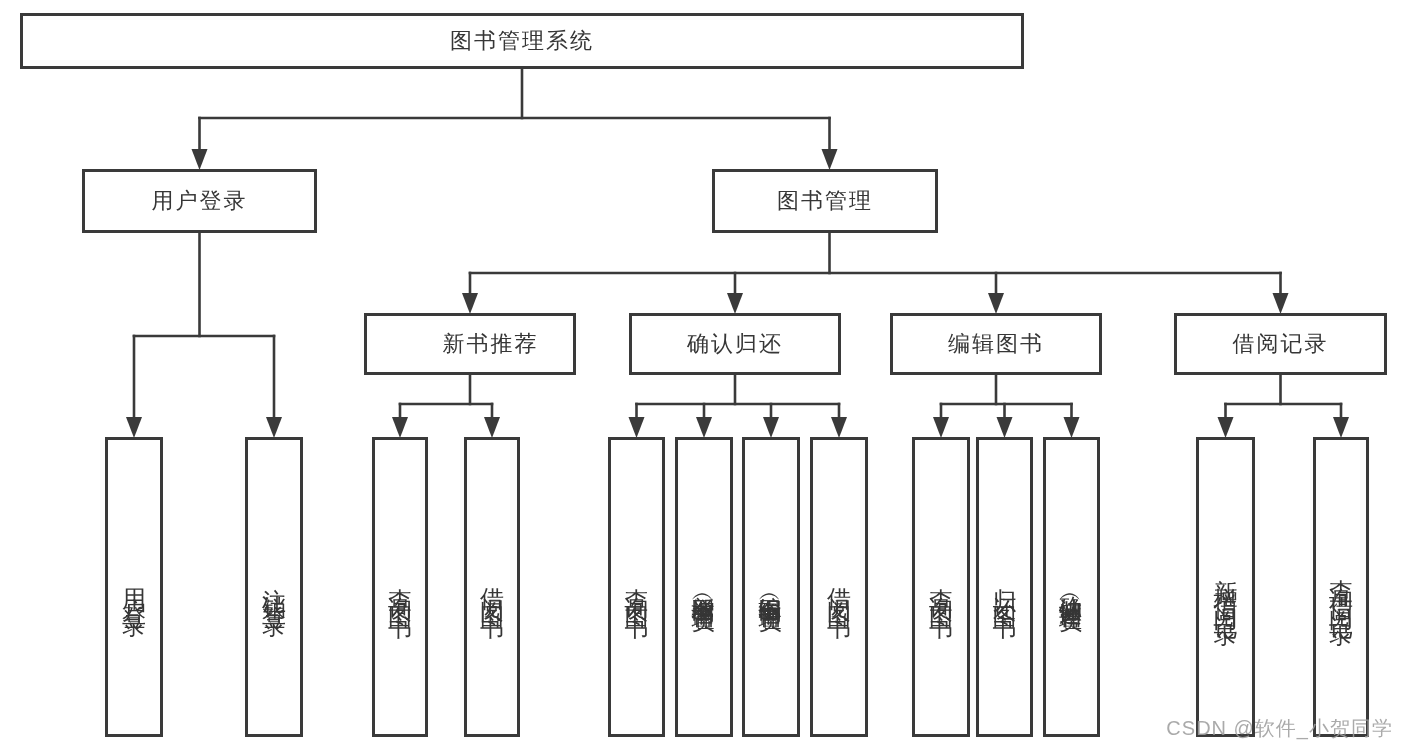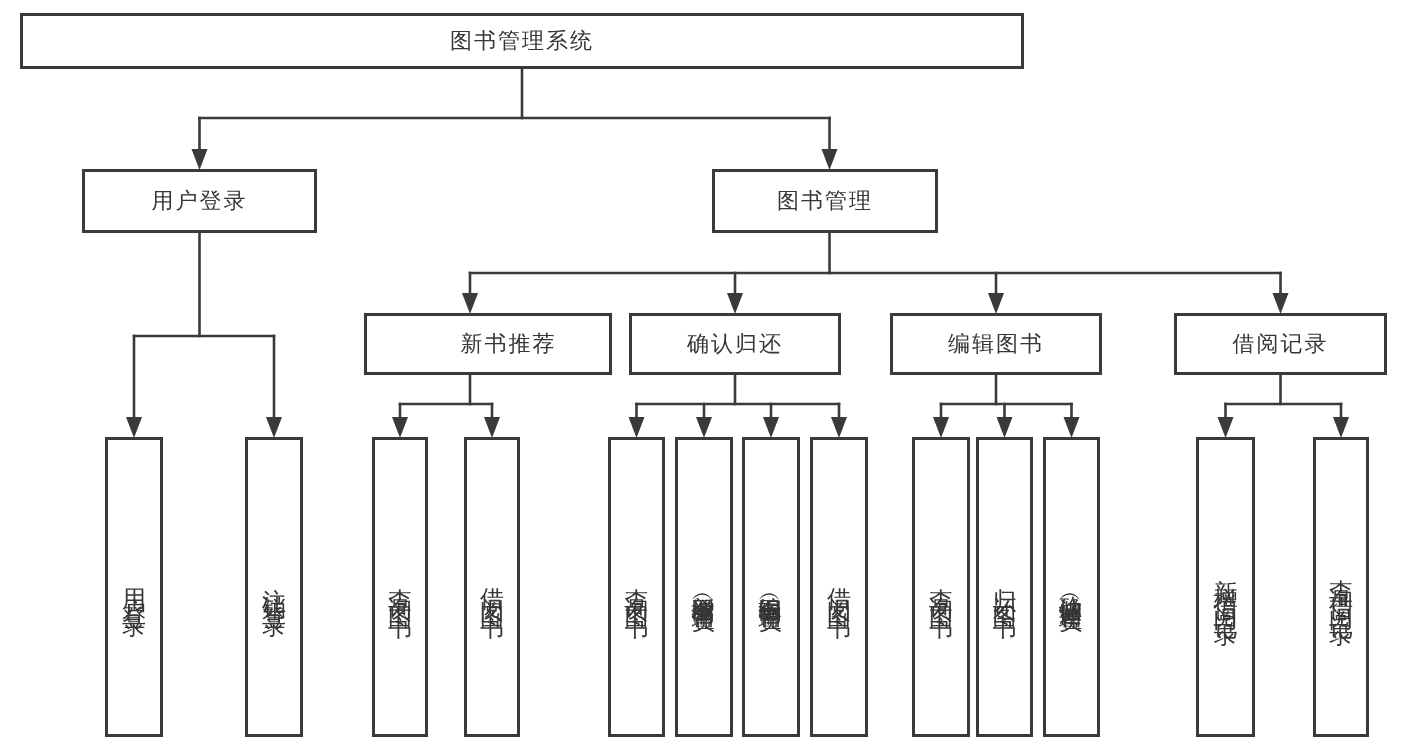--- a/index.html
+++ b/index.html
@@ -109,29 +109,30 @@
       <polygon points="1217.5,417 1233.5,417 1225.5,438" fill="#3a3a3a"></polygon>
       <line x1="1341" y1="404" x2="1341" y2="418" stroke="#3a3a3a" stroke-width="2.6" stroke-linecap="square"></line>
       <polygon points="1333,417 1349,417 1341,438" fill="#3a3a3a"></polygon>
     </svg>
   <div id="nodes">
       <div class="node" style="left: 20px; top: 13px; width: 1004px; height: 56px;">图书管理系统</div>
       <div class="node" style="left: 82px; top: 169px; width: 235px; height: 64px;">用户登录</div>
       <div class="node" style="left: 712px; top: 169px; width: 226px; height: 64px;">图书管理</div>
       <div class="node v" style="left: 105px; top: 437px; width: 58px; height: 300px;">用户登录</div>
       <div class="node v" style="left: 245px; top: 437px; width: 58px; height: 300px;">注销登录</div>
-      <div class="node" style="left: 364px; top: 313px; width: 248px; height: 62px; padding-left: 41px;">新书推荐</div>
+      <div class="node" style="left: 364px; top: 313px; width: 212px; height: 62px; padding-left: 41px;">新书推荐</div>
       <div class="node" style="left: 629px; top: 313px; width: 212px; height: 62px;">确认归还</div>
       <div class="node" style="left: 890px; top: 313px; width: 212px; height: 62px;">编辑图书</div>
       <div class="node" style="left: 1174px; top: 313px; width: 213px; height: 62px;">借阅记录</div>
       <div class="node v" style="left: 372px; top: 437px; width: 56px; height: 300px;">查询图书</div>
       <div class="node v" style="left: 464px; top: 437px; width: 56px; height: 300px;">借阅图书</div>
       <div class="node v" style="left: 608px; top: 437px; width: 57px; height: 300px;">查询图书</div>
       <div class="node v long" style="left: 675px; top: 437px; width: 58px; height: 300px;">新增图书（管理员）</div>
       <div class="node v long" style="left: 742px; top: 437px; width: 58px; height: 300px;">编辑图书（管理员）</div>
       <div class="node v" style="left: 810px; top: 437px; width: 58px; height: 300px;">借阅图书</div>
       <div class="node v" style="left: 912px; top: 437px; width: 58px; height: 300px;">查询图书</div>
       <div class="node v" style="left: 976px; top: 437px; width: 57px; height: 300px;">归还图书</div>
       <div class="node v long" style="left: 1043px; top: 437px; width: 57px; height: 300px;">确认归还（管理员）</div>
       <div class="node v" style="left: 1196px; top: 437px; width: 59px; height: 300px;">新增借阅记录</div>
       <div class="node v" style="left: 1313px; top: 437px; width: 56px; height: 300px;">查询借阅记录</div>
     </div>
+  <div id="watermark">CSDN @软件_小贺同学</div>
 </div>
 
 </body></html>

